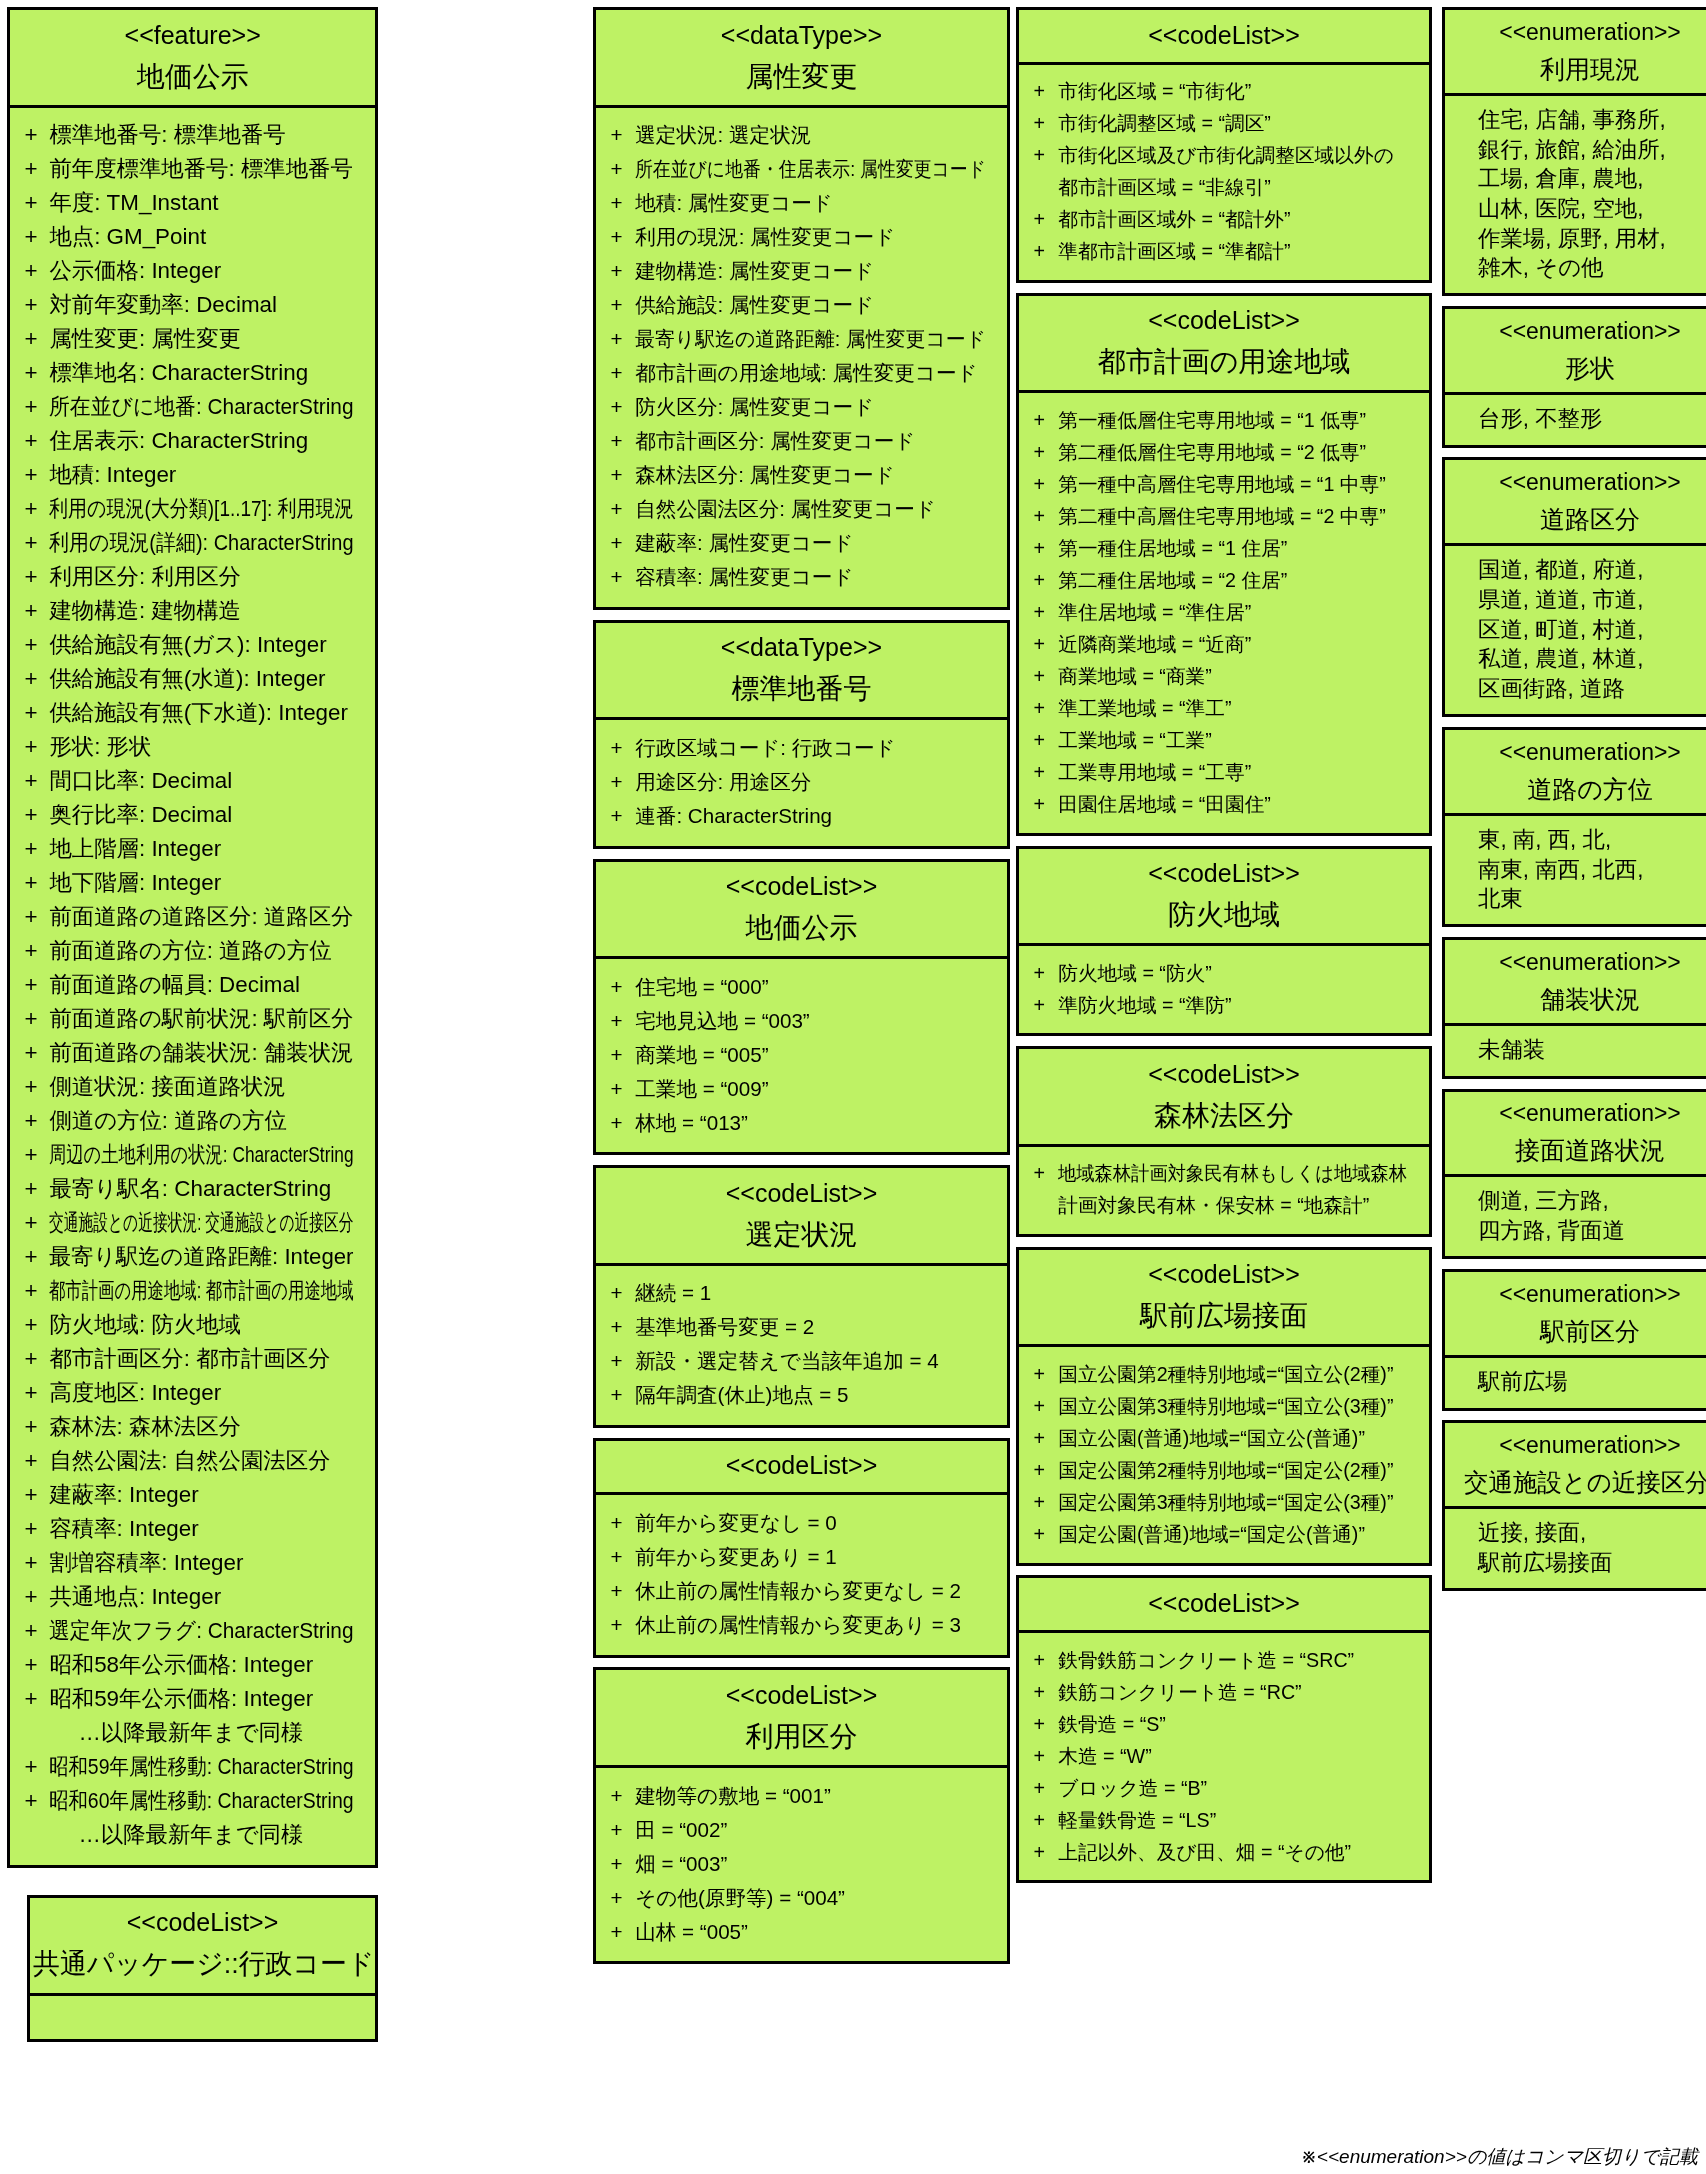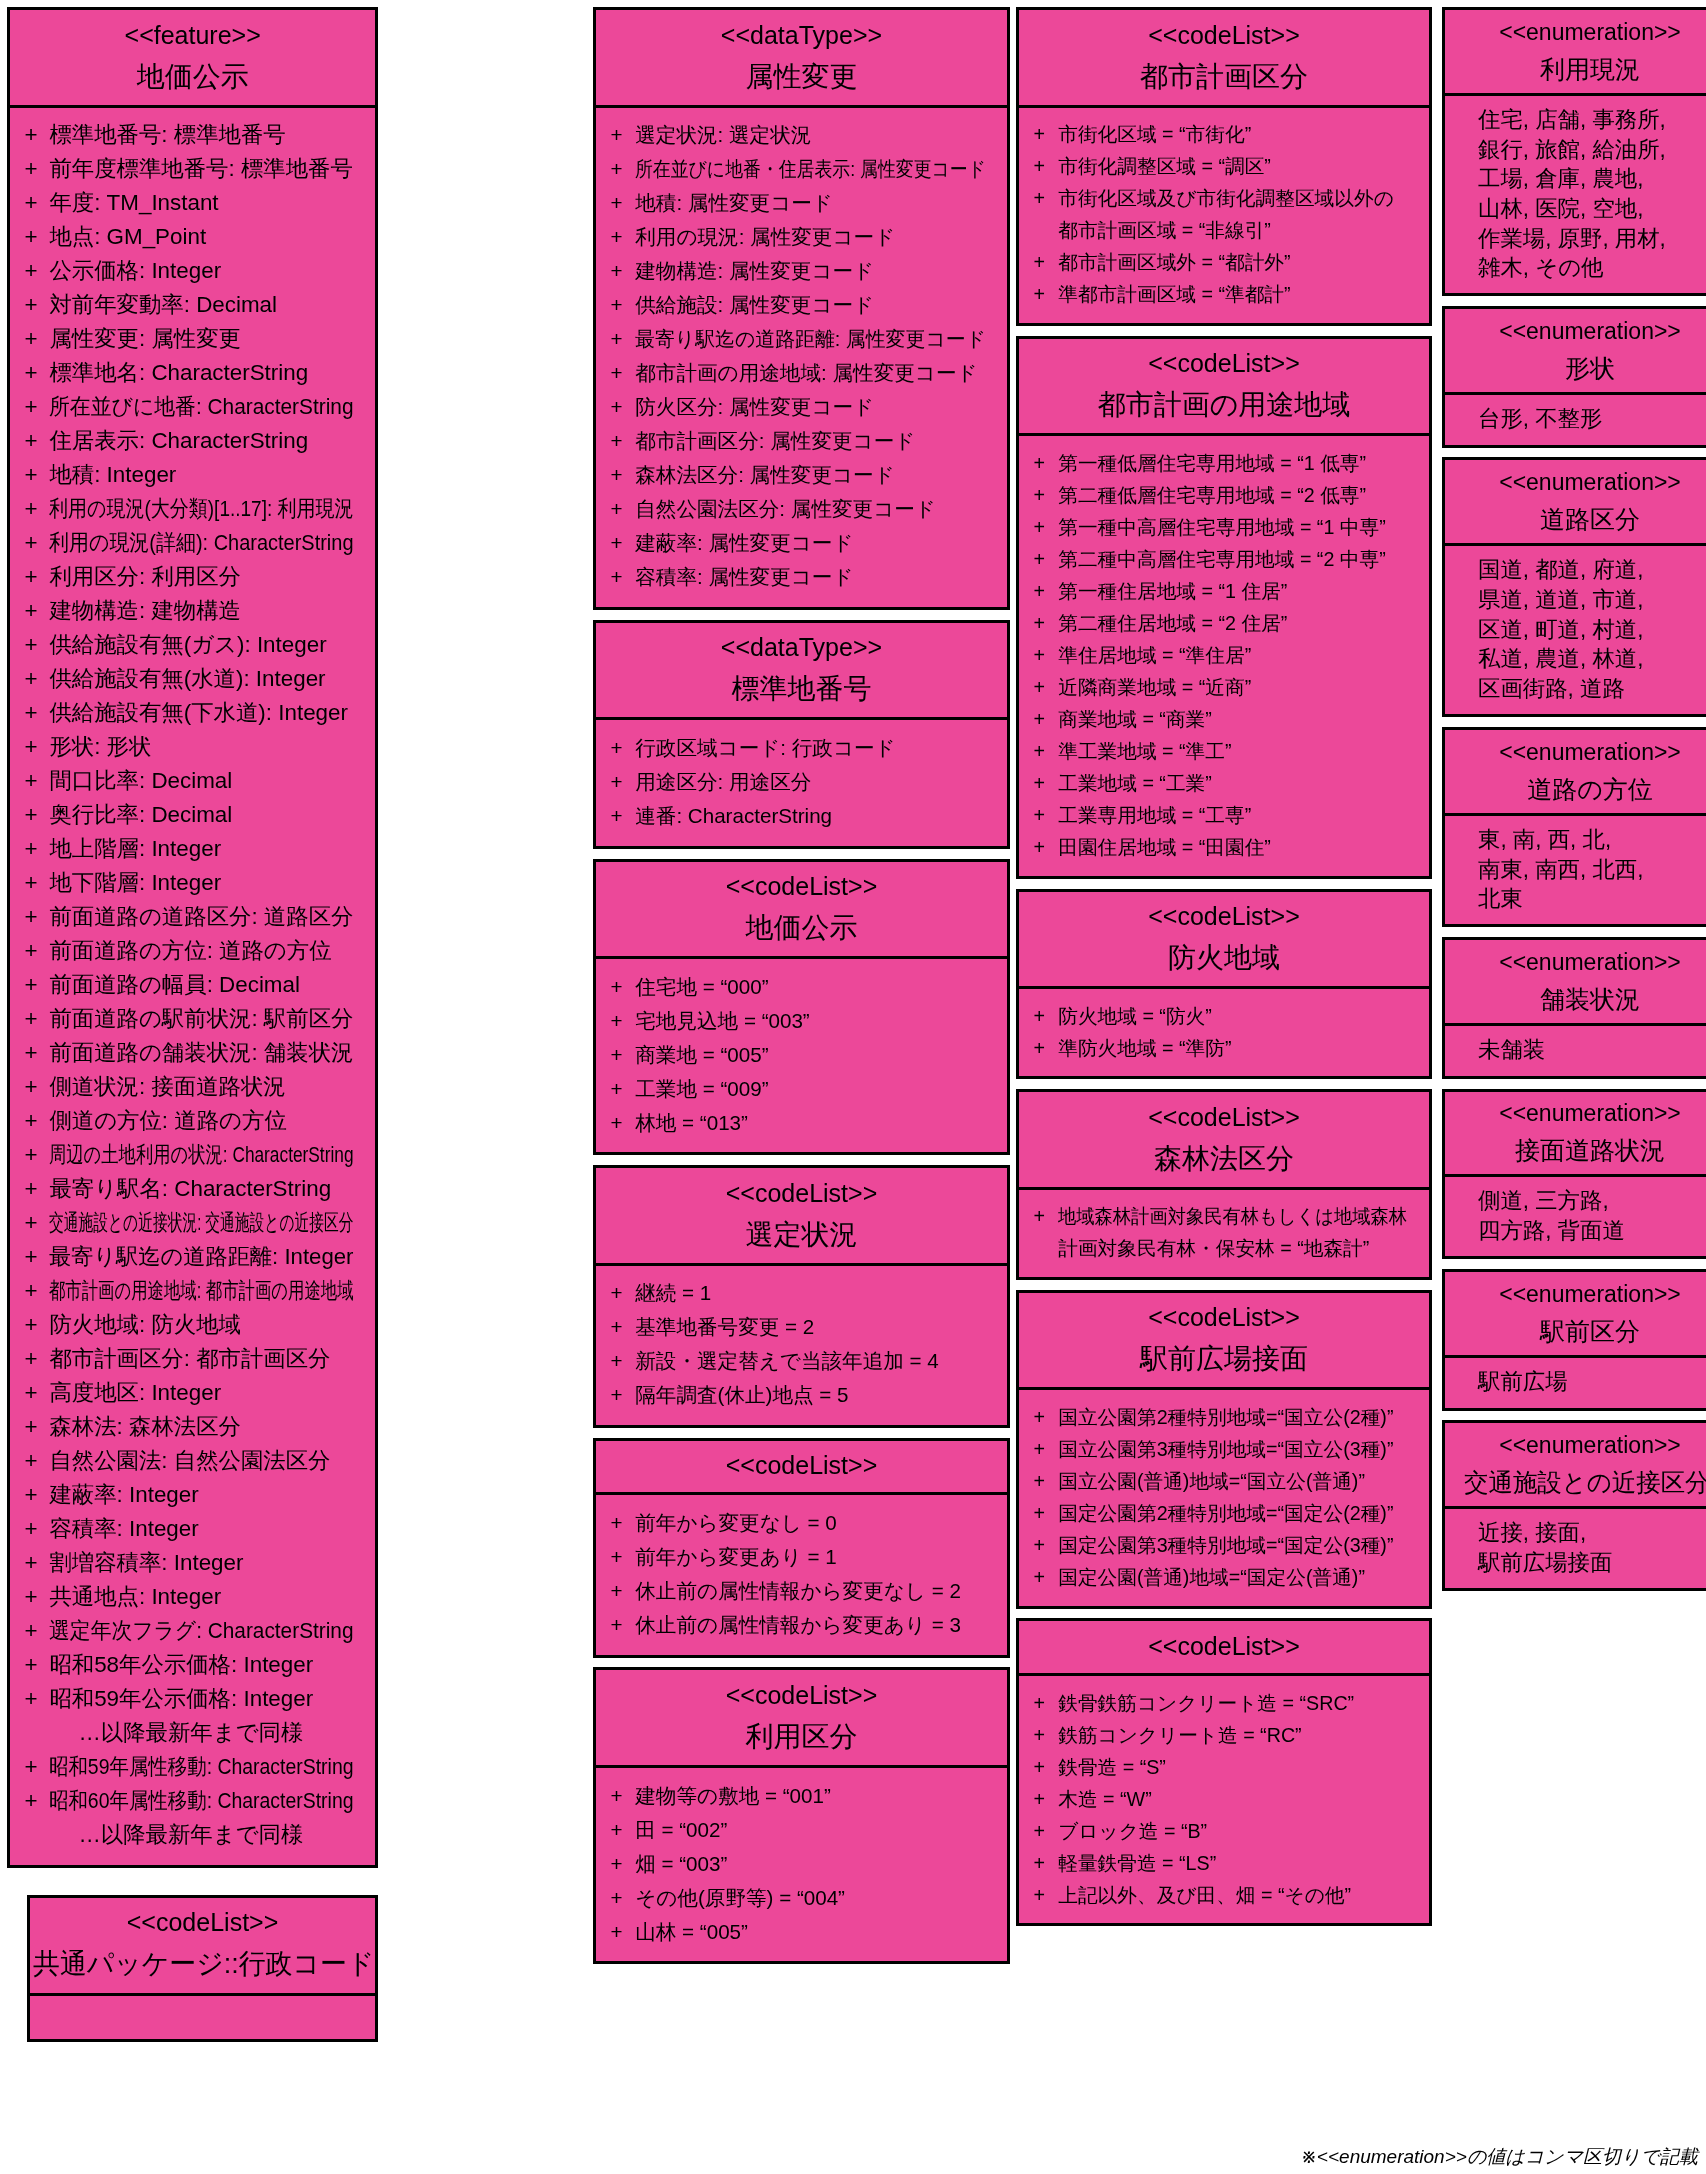--- a/index.html
+++ b/index.html
@@ -9,21 +9,21 @@
     font-family:"Liberation Sans","DejaVu Sans",sans-serif;
     overflow:hidden;
   }
   .col { position:absolute; top:7.2px; }
   #col1 { left:7.2px;    width:371px; }
   #col2 { left:593px;  width:417px; }
   #col3 { left:1016px; width:416px; }
   #col4 { left:1442px; width:296px; }
 
   .uml-box {
-    border:3.6px solid #000; background:#ec4899; box-sizing:border-box;
+    border:3.6px solid #000; background:#bef264; box-sizing:border-box;
     margin-bottom:9.9px;
   }
   .uml-box.inset { margin-left:19.7px; margin-top:27px; }
 
   .uml-title {
     border-bottom:3.6px solid #000; text-align:center; padding:5.4px 3.6px 7.2px;
   }
   .stereotype { font-size:25px; line-height:39px; white-space:nowrap; }
   .class-name { font-size:28px; line-height:43px; white-space:nowrap; display:inline-block; }
 
@@ -461,21 +461,20 @@
             <span class="plus">+</span>
             <span class="attr-text">山林 = “005”</span>
           </div>
         </div>
       </section>
     </div>
   <div class="col" id="col3">
       <section class="uml-box">
         <header class="uml-title">
           <div class="stereotype">&lt;&lt;codeList&gt;&gt;</div>
-          <div class="name-wrap"><span class="class-name">都市計画区分</span></div>
         </header>
         <div class="uml-attrs">
           <div class="attr-row">
             <span class="plus">+</span>
             <span class="attr-text">市街化区域 = “市街化”</span>
           </div>
           <div class="attr-row">
             <span class="plus">+</span>
             <span class="attr-text">市街化調整区域 = “調区”</span>
           </div>

